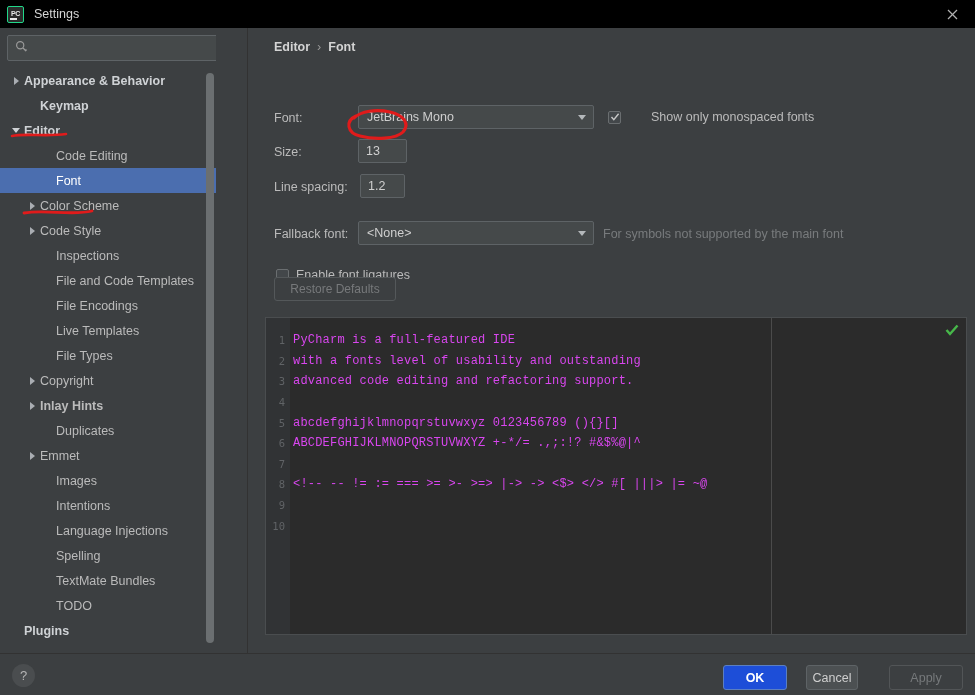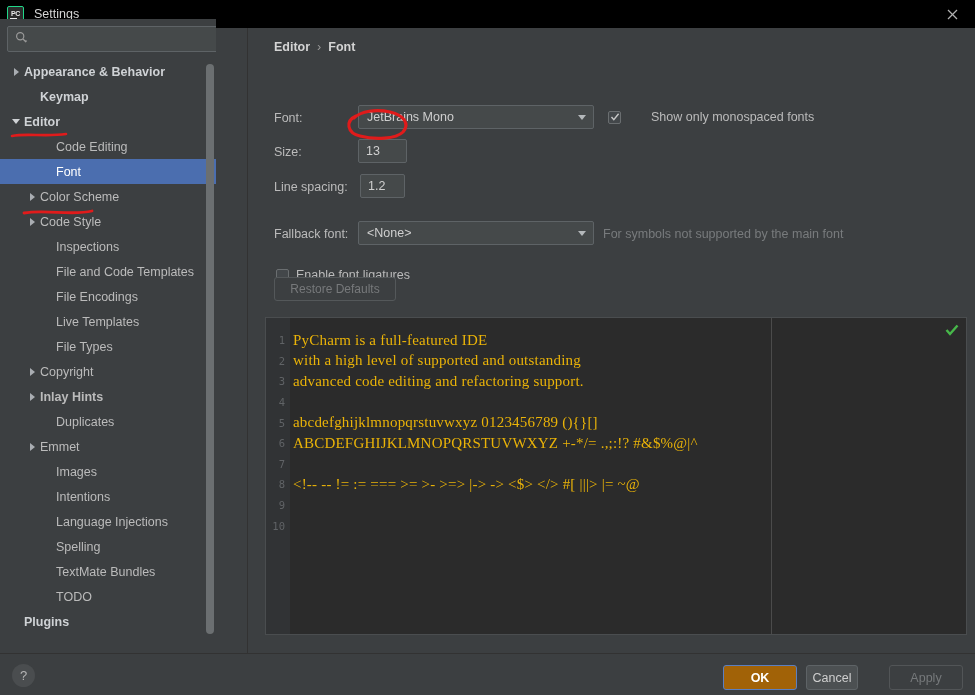--- a/index.html
+++ b/index.html
@@ -52,21 +52,21 @@
   #close-btn {
     position: absolute; right: 0; top: 0;
     width: 46px; height: 28px;
     display: flex; align-items: center; justify-content: center;
     cursor: pointer;
   }
   #close-btn svg { display: block; }
 
   
   #sidebar {
-    position: absolute; left: 0; top: 19px;
+    position: absolute; left: 0; top: 28px;
     width: 216px; height: 625px;
     background: #3c3f41;
     overflow: hidden;
   }
   #search-wrap {
     position: absolute; left: 7px; top: 7px;
     width: 232px; height: 26px;
     background: #45494a;
     border: 1px solid #5e6366;
     border-radius: 2px;
@@ -282,23 +282,23 @@
   .ln {
     width: 22px;
     text-align: right;
     font-family: "DejaVu Sans Mono", monospace;
     font-size: 10.5px;
     color: #606366;
     padding-right: 3px;
   }
   .code-text {
     margin-left: 5px;
-    font-family: Liberation Serif, serif;
-    font-size: 15px;
-    color: #eab308;
+    font-family: Liberation Mono, monospace;
+    font-size: 12px;
+    color: #d946ef;
     letter-spacing: 0.2px;
   }
 
   
   #bottombar {
     position: absolute; left: 0; top: 653px;
     width: 975px; height: 42px;
     background: #3c3f41;
     border-top: 1px solid #323232;
   }
@@ -316,22 +316,22 @@
   }
   .dlg-btn {
     position: absolute; top: 665px;
     height: 25px;
     border-radius: 3px;
     display: flex; align-items: center; justify-content: center;
     font-size: 12.5px;
     cursor: pointer;
   }
   #ok-btn {
-    left: 723px; width: 74px;
-    background: #a16207;
+    left: 723px; width: 64px;
+    background: #1d4ed8;
     border: 1px solid #5b7fc0;
     color: #ffffff;
     font-weight: bold;
   }
   #cancel-btn {
     left: 806px; width: 52px;
     background: #4c5052;
     border: 1px solid #5e6366;
     color: #cfcfcf;
   }
@@ -600,21 +600,21 @@
     <div id="preview">
       <div id="preview-gutter"></div>
       <div id="margin-guide"></div>
       <div id="green-check">
         <svg width="14" height="14" viewBox="0 0 14 14">
           <polyline points="1.5,7 5,11 12.5,2.5" fill="none" stroke="#47b84a" stroke-width="2.4"></polyline>
         </svg>
       </div>
       <div id="code-lines">
           <div class="code-line" style="top: 12px;"><span class="ln">1</span><span class="code-text">PyCharm is a full-featured IDE</span></div>
-          <div class="code-line" style="top: 32.6px;"><span class="ln">2</span><span class="code-text">with a high level of supported and outstanding</span></div>
+          <div class="code-line" style="top: 32.6px;"><span class="ln">2</span><span class="code-text">with a fonts level of usability and outstanding</span></div>
           <div class="code-line" style="top: 53.2px;"><span class="ln">3</span><span class="code-text">advanced code editing and refactoring support.</span></div>
           <div class="code-line" style="top: 73.8px;"><span class="ln">4</span><span class="code-text"></span></div>
           <div class="code-line" style="top: 94.4px;"><span class="ln">5</span><span class="code-text">abcdefghijklmnopqrstuvwxyz 0123456789 (){}[]</span></div>
           <div class="code-line" style="top: 115px;"><span class="ln">6</span><span class="code-text">ABCDEFGHIJKLMNOPQRSTUVWXYZ +-*/= .,;:!? #&amp;$%@|^</span></div>
           <div class="code-line" style="top: 135.6px;"><span class="ln">7</span><span class="code-text"></span></div>
           <div class="code-line" style="top: 156.2px;"><span class="ln">8</span><span class="code-text">&lt;!-- -- != := === &gt;= &gt;- &gt;=&gt; |-&gt; -&gt; &lt;$&gt; &lt;/&gt; #[ |||&gt; |= ~@</span></div>
           <div class="code-line" style="top: 176.8px;"><span class="ln">9</span><span class="code-text"></span></div>
           <div class="code-line" style="top: 197.4px;"><span class="ln">10</span><span class="code-text"></span></div>
         </div>
     </div>

